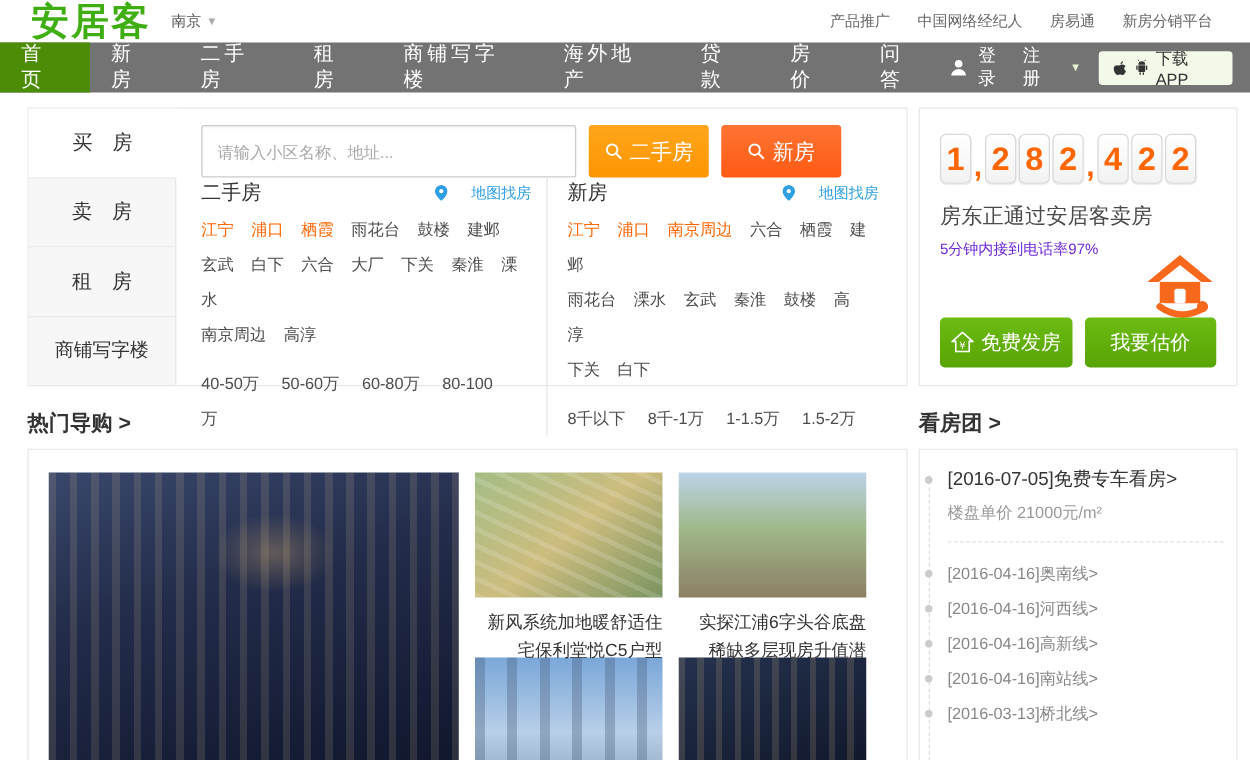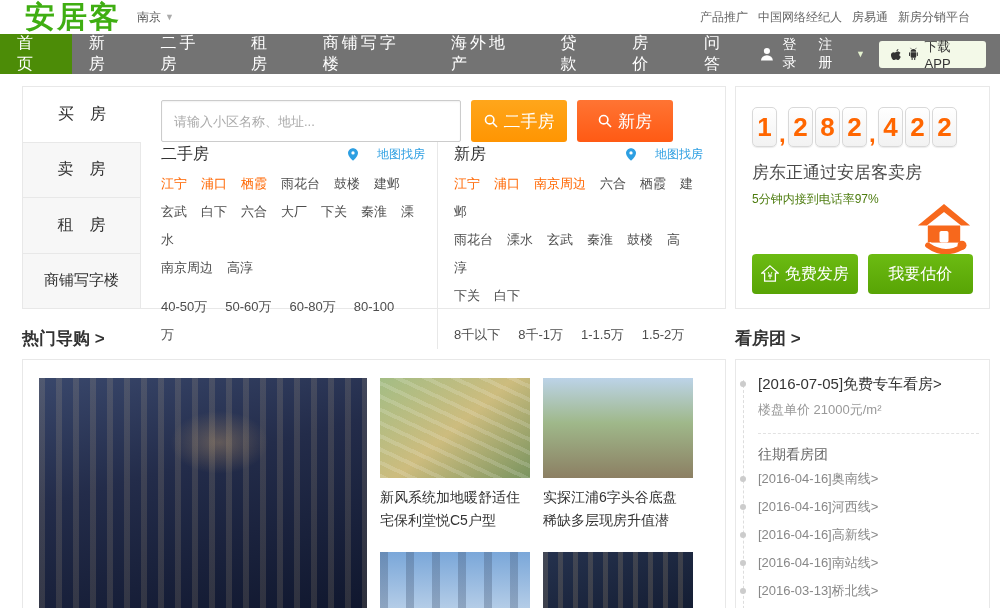--- a/index.html
+++ b/index.html
@@ -5,21 +5,21 @@
   * { margin:0; padding:0; box-sizing:border-box; }
   html,body { width:1000px; height:608px; overflow:hidden; background:#fff;
     font-family:"Liberation Sans","DejaVu Sans",sans-serif; }
   a { text-decoration:none; cursor:pointer; }
 
   
   .topbar { height:34px; display:flex; align-items:center; padding:0 30px 0 25px; background:#fff; }
   .logo { font-size:30px; font-weight:800; color:#3fae12; letter-spacing:2px; cursor:pointer; }
   .city { margin-left:16px; font-size:12px; color:#555; cursor:pointer; display:flex; align-items:center; gap:4px;text-align:right; }
   .city .caret { color:#aaa; font-size:9px; }
-  .toplinks { margin-left:auto; display:flex; gap:10px; }
+  .toplinks { margin-left:auto; display:flex; gap:22px; }
   .toplinks a { font-size:12px; color:#666; }
 
   
   .mainnav { height:40px; background:#737373; display:flex; align-items:stretch; }
   .nav-item { display:flex; align-items:center; padding:0 17px; color:#fff; font-size:16px; letter-spacing:3px; }
   .nav-item.active { background:#4c8c07; }
   .nav-right { margin-left:auto; display:flex; align-items:center; gap:8px; padding-right:14px; color:#fff; }
   .nav-right a { color:#fff; font-size:14px; }
   .nav-right .caret { color:#e4f2cf; font-size:9px; margin:0 6px 0 2px; }
   .dl-btn { background:#f3f9e8; border-radius:3px; height:27px; display:flex; align-items:center; gap:5px;
@@ -60,21 +60,21 @@
   .prices a { margin-right:18px; }
 
   
   .seller { width:255px; height:223px; border:1px solid #e8e8e8; padding:16px; position:relative; background:#fff; }
   .counter { display:flex; align-items:flex-end; gap:2px; margin-top:4px; }
   .digit { width:25px; height:40px; line-height:38px; text-align:center; color:#f60; font-size:26px; font-weight:bold;
     background:linear-gradient(#ffffff,#f2f2f2); border:1px solid #d9d9d9; border-radius:5px;
     box-shadow:0 1px 1px rgba(0,0,0,.08); }
   .comma { color:#f60; font-size:24px; font-weight:bold; width:7px; line-height:1.1; }
   .headline { font-size:17px; color:#4a4a4a; margin-top:14px; }
-  .subline { font-size:12px; color:#4d7c0f; margin-top:7px; }
+  .subline { font-size:12px; color:#6d28d9; margin-top:7px; }
   .house-icon { position:absolute; right:18px; top:116px; }
   .seller-btns { position:absolute; left:16px; right:16px; bottom:14px; display:flex; gap:10px; }
   .btn-green { flex:1; height:40px; border:none; border-radius:4px; color:#fff; font-size:16px;
     background:linear-gradient(180deg,#6cbb12,#58a405); display:flex; align-items:center; justify-content:center;
     gap:6px; cursor:pointer; }
 
   
   .section-head { font-size:17px; font-weight:bold; color:#333; margin:20px 0 10px; line-height:20px; cursor:pointer; }
 
   
@@ -88,21 +88,21 @@
   .thumb.aerial { background:
       repeating-linear-gradient(25deg, rgba(255,255,255,.15) 0 4px, transparent 4px 12px),
       linear-gradient(140deg,#a3bd85 0%,#cdbc7e 50%,#7a9460 100%); }
   .thumb.court { background:linear-gradient(180deg,#bcd3e8 0%,#9fb88a 45%,#8c7f63 100%); }
   .thumb.sky { background:
       repeating-linear-gradient(90deg, rgba(70,90,120,.35) 0 8px, transparent 8px 26px),
       linear-gradient(180deg,#7aa7d9 0%,#b8cfe8 60%,#90a8c0 100%); }
   .thumb.night { background:
       repeating-linear-gradient(90deg, rgba(210,180,130,.18) 0 5px, transparent 5px 15px),
       linear-gradient(160deg,#25324e 0%,#0e1528 100%); }
-  .caption { font-size:14px; color:#333; line-height:23px; padding:8px 0 9px; height:74px; display:block; }
+  .caption { font-size:14px; color:#333; line-height:23px; padding:8px 0 9px; height:48px; display:block;text-align:right; }
 
   
   .tour-card { width:255px; height:260px; border:1px solid #e8e8e8; padding:14px 10px 0 0; position:relative; background:#fff; }
   .timeline { position:relative; padding-left:22px; }
   .timeline::before { content:""; position:absolute; left:7px; top:6px; bottom:-40px; border-left:1px dashed #ddd; }
   .t-item { position:relative; }
   .t-item .dot { position:absolute; left:-18px; top:7px; width:6px; height:6px; border-radius:50%; background:#ccc; }
   .feat { font-size:15px; color:#333; line-height:20px; display:block; }
   .feat-sub { font-size:13px; color:#999; margin-top:7px; }
   .dash { border:none; border-top:1px dashed #e2e2e2; margin:14px 0 12px; }
@@ -307,21 +307,20 @@
     <div style="width:255px;">
       <div class="section-head">看房团 &gt;</div>
       <div class="tour-card">
         <div class="timeline">
           <div class="t-item">
             <span class="dot"></span>
             <a class="feat">[2016-07-05]免费专车看房&gt;</a>
             <div class="feat-sub">楼盘单价 21000元/m²</div>
           </div>
           <hr class="dash">
-          <div class="past-title">往期看房团</div>
           <div class="t-item t-past">
             <span class="dot"></span>
             <a class="past-item">[2016-04-16]奥南线&gt;</a>
           </div>
           <div class="t-item t-past">
             <span class="dot"></span>
             <a class="past-item">[2016-04-16]河西线&gt;</a>
           </div>
           <div class="t-item t-past">
             <span class="dot"></span>

